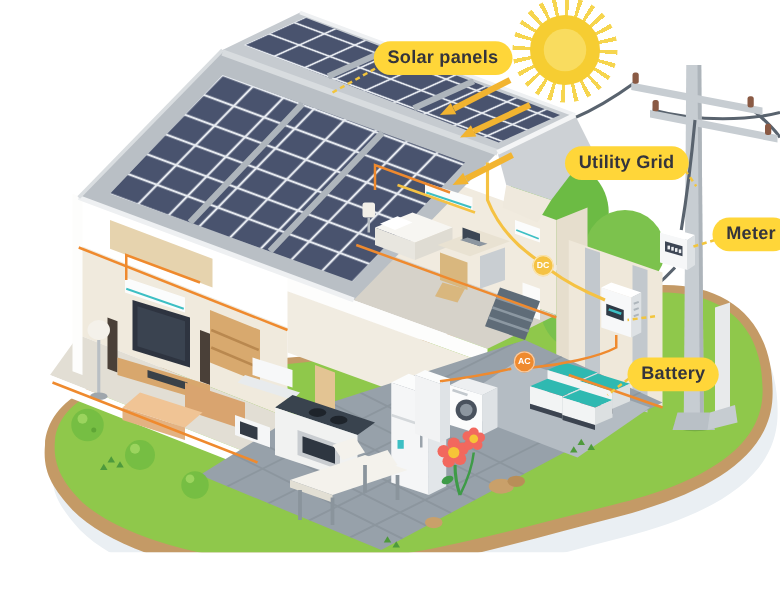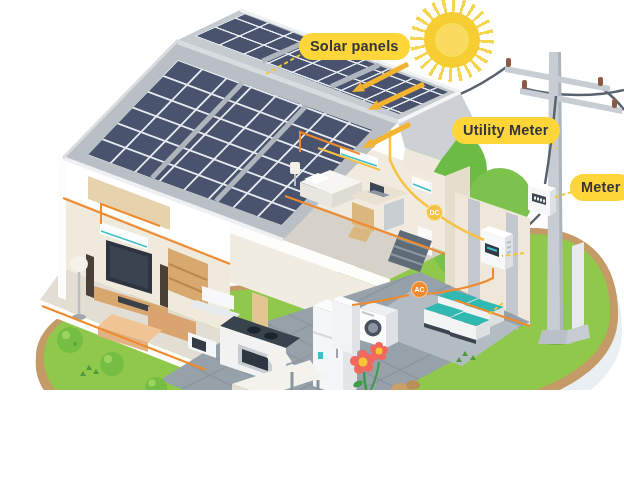--- a/index.html
+++ b/index.html
@@ -1,16 +1,16 @@
 <!DOCTYPE html>
 <html><head>
 <meta charset="utf-8">
 <style>
   html,body{margin:0;padding:0;background:#ffffff;}
-  #scene{position:relative;width:624px;height:390px;background:#ffffff;overflow:hidden;
+  #scene{position:relative;width:624px;height:442px;background:#ffffff;overflow:hidden;
          font-family:"Liberation Sans",sans-serif;}
   #scene svg{position:absolute;left:0;top:0;}
   .callout{position:absolute;background:#FFD639;color:#34343C;font-weight:bold;
            font-size:14.5px;line-height:1;padding:6px 11px;border-radius:14px;
            white-space:nowrap;letter-spacing:.2px;}
   .badge{position:absolute;width:17px;height:17px;border-radius:50%;color:#fff;
          font-size:7px;font-weight:bold;display:flex;align-items:center;justify-content:center;
          box-shadow:0 0 0 1px rgba(255,255,255,.55) inset;}
   .badge.dc{background:#F5C243;left:426px;top:204px;}
   .badge.ac{background:#EF8A2E;left:411px;top:281px;}
@@ -375,19 +375,20 @@
   </g>
 </svg>
 
 <div class="sun">
   <div class="sun-rays"></div>
   <div class="sun-core"></div>
   <div class="sun-inner"></div>
 </div>
 
 <div class="callout" style="left:299px;top:33px;">Solar panels</div>
-<div class="callout" style="left:452px;top:117px;">Utility Meter</div>
+<div class="callout" style="left:452px;top:117px;">Utility Grid</div>
 <div class="callout" style="left:570px;top:174px;">Meter</div>
+<div class="callout" style="left:502px;top:286px;">Battery</div>
 
 <div class="badge dc">DC</div>
 <div class="badge ac">AC</div>
 
 </div>
 
 </body></html>

